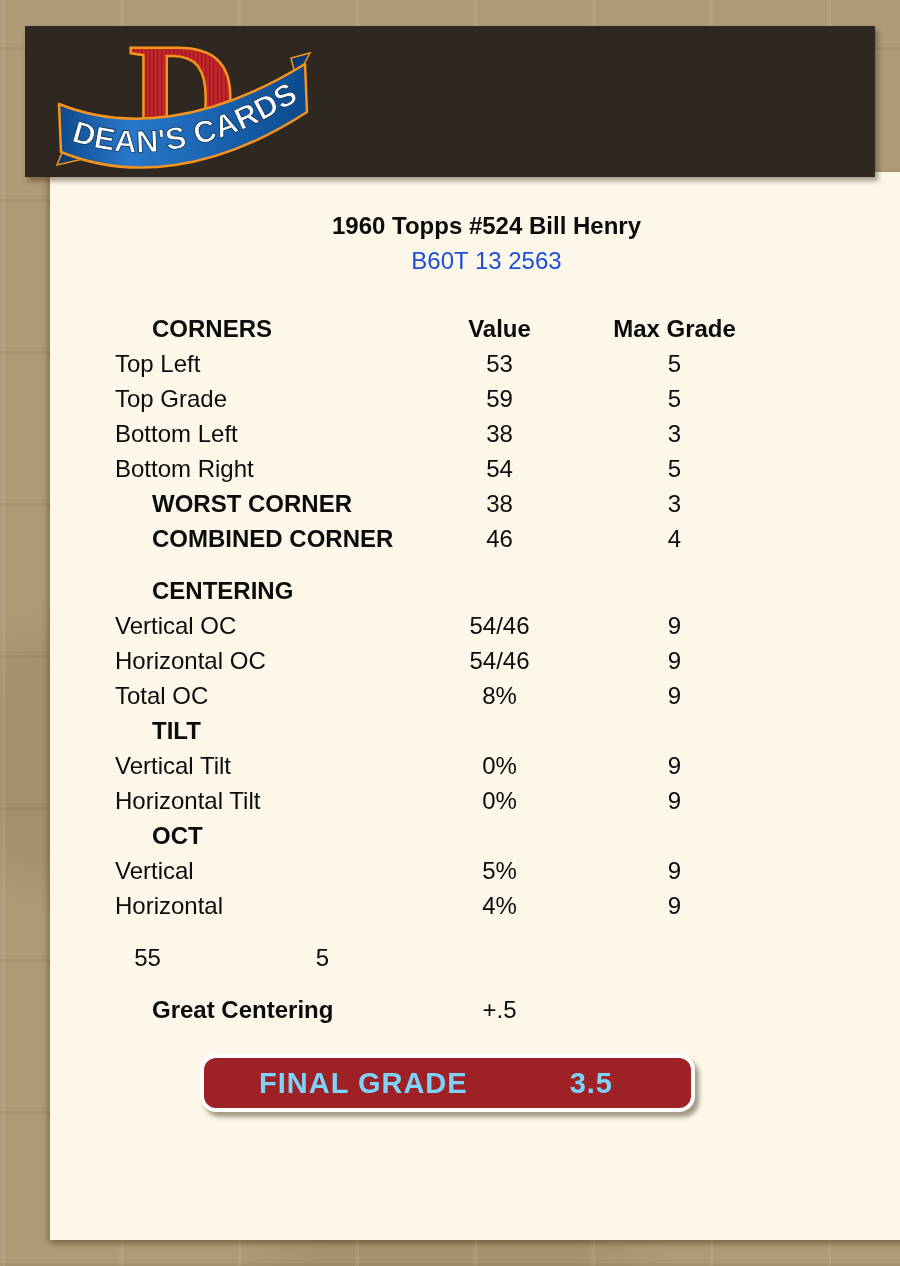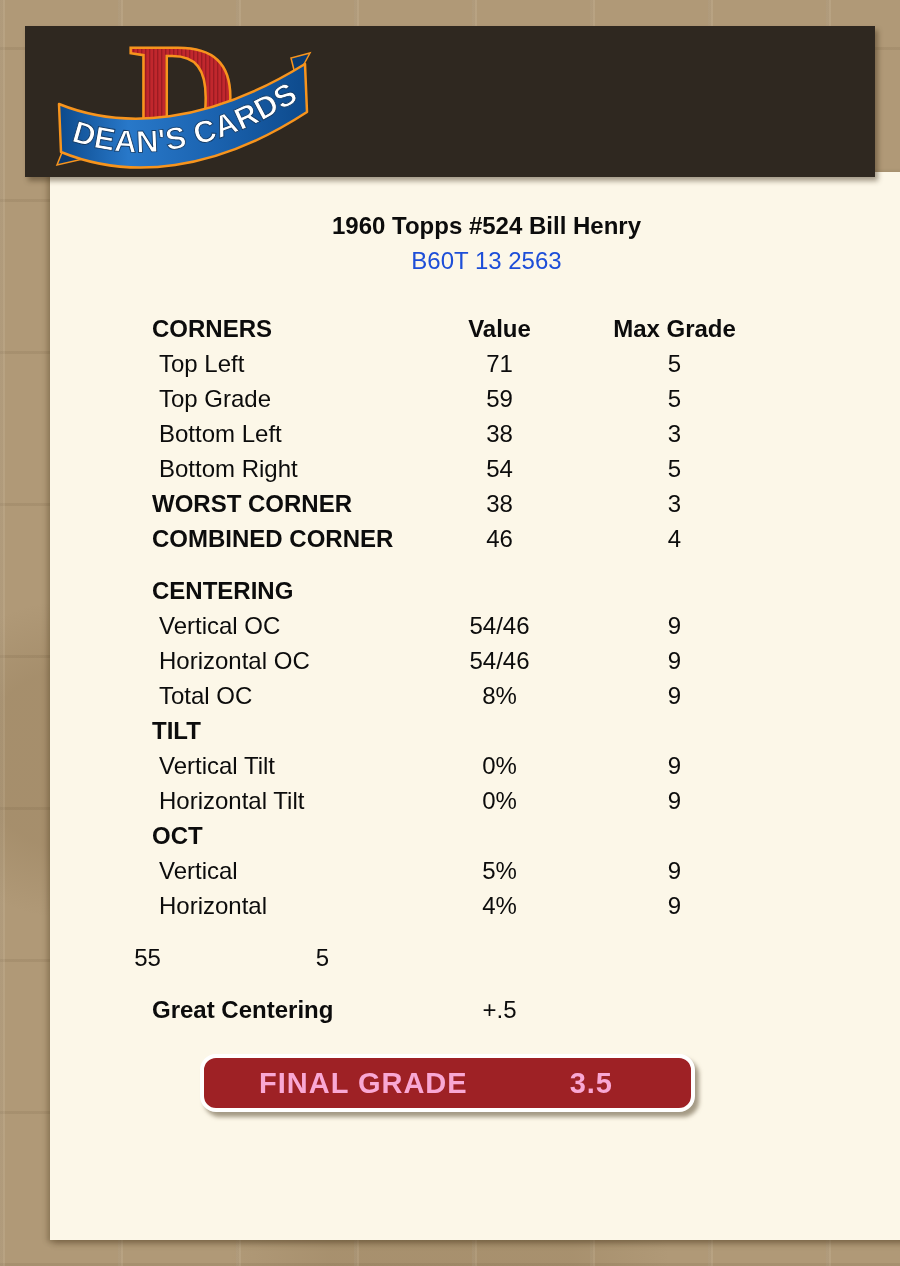--- a/index.html
+++ b/index.html
@@ -42,53 +42,53 @@
   .card-id   { text-align:center; font-size:24px; line-height:35px; color:#1d4ed8; }
 
   
   .stats { margin-top:30px; }
   .row { display:flex; height:35px; align-items:flex-end; font-size:24px; color:#0c0c0c; }
   .lbl { flex:0 0 352px; padding-left:102px; white-space:nowrap; }
   .val { flex:0 0 195px; text-align:center; white-space:nowrap; }
   .max { flex:0 0 155px; text-align:center; white-space:nowrap; }
   .row.colheader .lbl, .row.colheader .val, .row.colheader .max { font-weight:bold; }
   .row.section .lbl { font-weight:bold; }
-  .row.item .lbl { padding-left:109px; }
+  .row.item .lbl { padding-left:65px; }
   .row.size .val { transform:translateX(-30px); }
   .spacer { height:17px; }
 
   
   .final-grade {
     display:flex; align-items:center; justify-content:space-between;
     margin:30px 0 0 150px; width:495px; height:58px;
     background:#9e2125; border:4px solid #ffffff; border-radius:16px;
     box-shadow:4px 5px 4px rgba(135,123,100,0.75);
     padding:0 78px 0 55px; cursor:pointer;
   }
   .final-grade .fg-label, .final-grade .fg-value {
-    color:#f9a8d4; font-size:29px; font-weight:bold; letter-spacing:1px; white-space:nowrap;
+    color:#7dd3fc; font-size:29px; font-weight:bold; letter-spacing:1px; white-space:nowrap;
   }
 </style>
 </head>
 <body>
 
 <div class="panel">
   <div class="card-title">1960 Topps #524 Bill Henry</div>
   <div class="card-id">B60T 13 2563</div>
 
   <div class="stats">
     <div class="row colheader">
       <div class="lbl">CORNERS</div>
       <div class="val">Value</div>
       <div class="max">Max Grade</div>
     </div>
     <div>
         <div class="row item">
           <div class="lbl">Top Left</div>
-          <div class="val">71</div>
+          <div class="val">53</div>
           <div class="max">5</div>
         </div>
         <div class="row item">
           <div class="lbl">Top Grade</div>
           <div class="val">59</div>
           <div class="max">5</div>
         </div>
         <div class="row item">
           <div class="lbl">Bottom Left</div>
           <div class="val">38</div>

